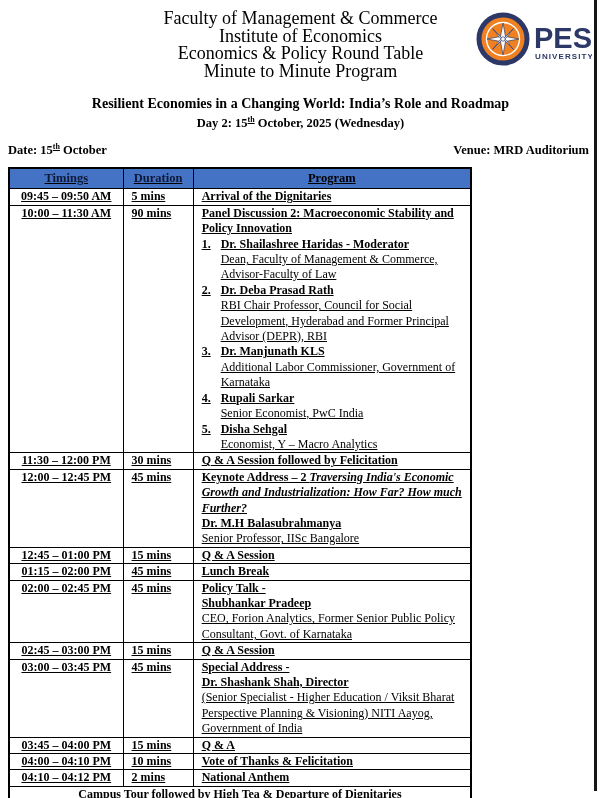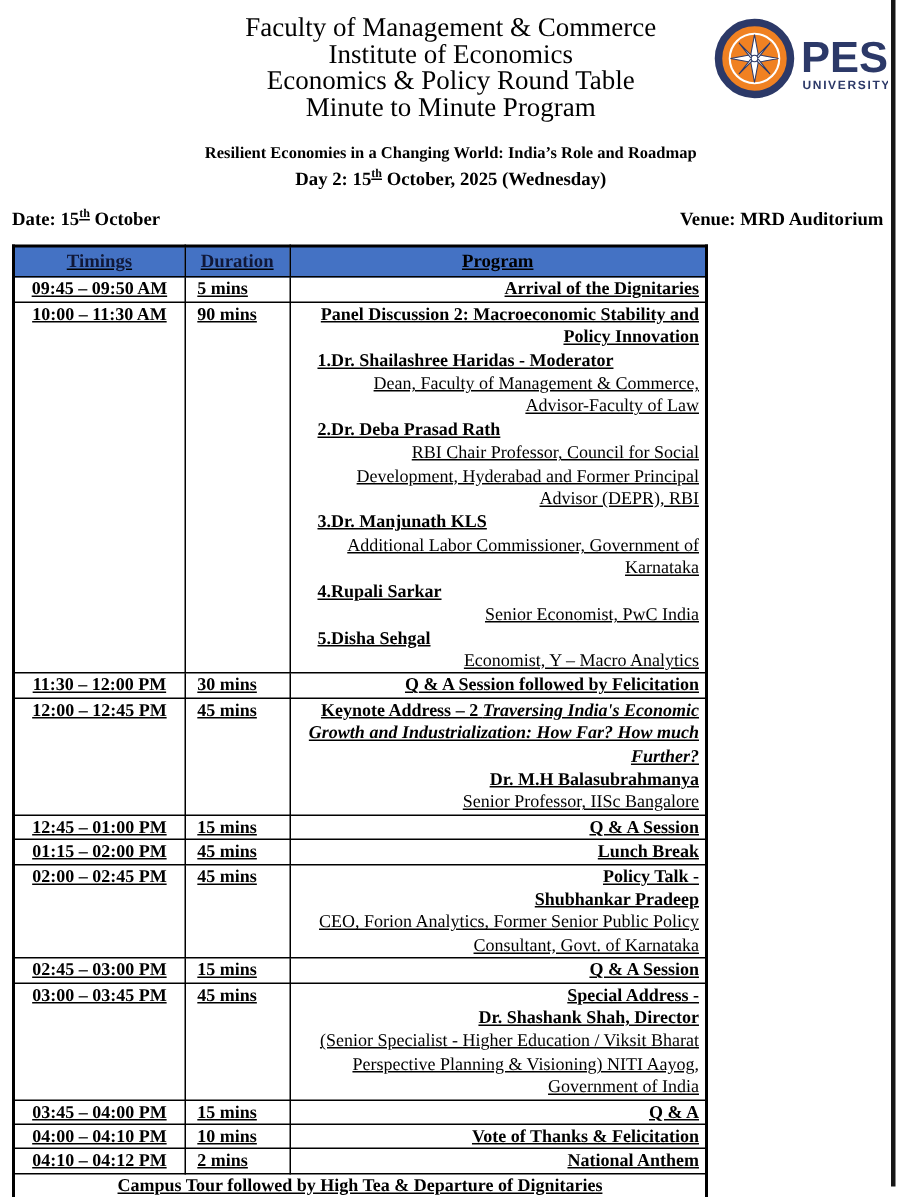--- a/index.html
+++ b/index.html
@@ -15,21 +15,21 @@
 
   
   .letterhead { text-align: center; padding-top: 2px; }
   .letterhead .hline { font-weight: normal; font-size: 18px; line-height: 17.5px; }
 
   
   .logo { position: absolute; top: 8px; left: 474px; width: 118px; height: 62px; }
   .logo svg { display: block; }
 
   
-  .doc-title { text-align: center; font-weight: bold; font-size: 11px; margin-top: 16px; }
+  .doc-title { text-align: center; font-weight: bold; font-size: 14px; margin-top: 16px; }
   .doc-subtitle { text-align: center; font-weight: bold; font-size: 12.5px; margin-top: 4px; }
   sup.ord { font-size: 8px; vertical-align: super; text-decoration: underline; line-height: 0; }
 
   .meta-row { display: flex; justify-content: space-between; font-weight: bold; font-size: 12.5px; margin-top: 12px; padding-right: 4px; }
 
   
   table.program {
     border-collapse: collapse;
     width: 464px;
     margin-top: 9px;
@@ -42,21 +42,21 @@
     vertical-align: top;
     line-height: 15.4px;
   }
   table.program th {
     font-weight: bold; text-align: center;
     padding: 2px 2px;
     font-size: 12.5px;
   }
   td.td-time { font-weight: bold; text-align: center; padding: 0 2px; white-space: nowrap; }
   td.td-dur  { font-weight: bold; text-align: left; padding: 0 4px 0 8px; white-space: nowrap; }
-  td.td-prog { padding: 0 4px 0 8px; text-align: right; }
+  td.td-prog { padding: 0 4px 0 8px; }
   td.td-footer { font-weight: bold; text-align: center; padding: 0 4px; }
 
   .ln.b { font-weight: bold; }
   .ln.r { font-weight: normal; }
   .seg-b { font-weight: bold; }
   .seg-bi { font-weight: bold; font-style: italic; }
   .ln.num { display: flex; }
   .num-lbl { flex: none; width: 19px; font-weight: bold; }
   .num-txt { font-weight: bold; }
   .ln.indent { margin-left: 19px; }

